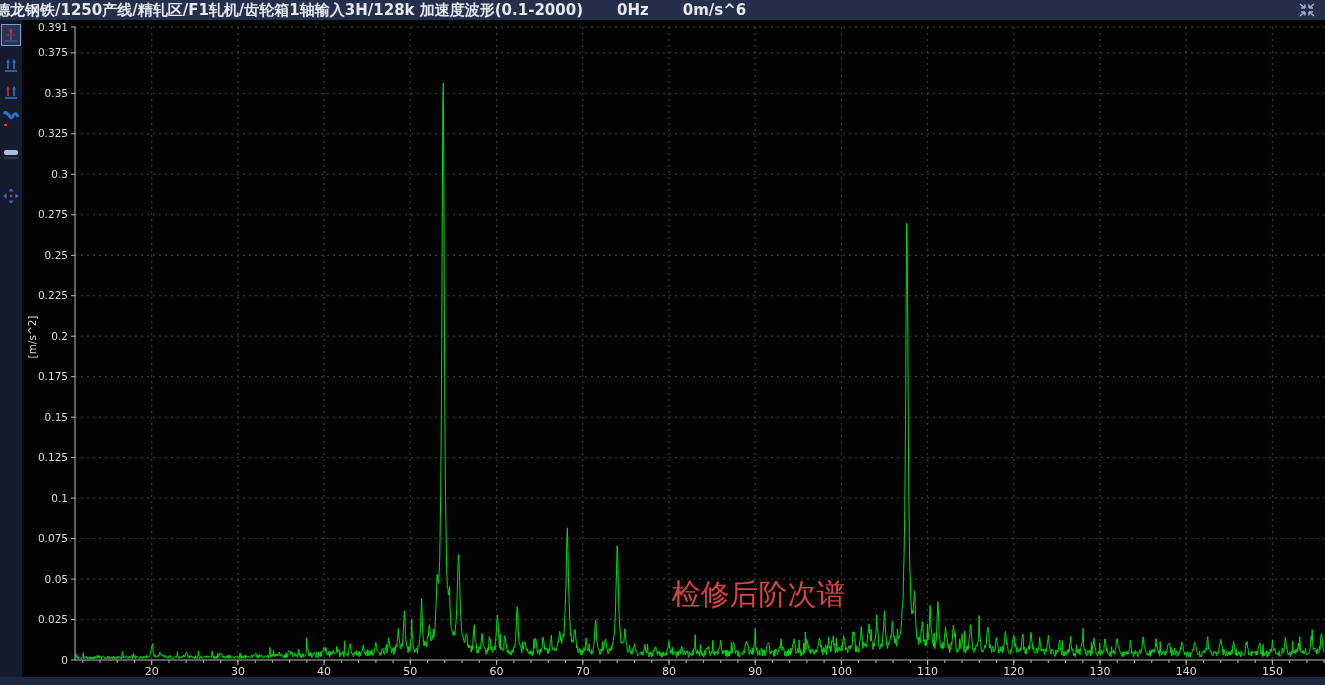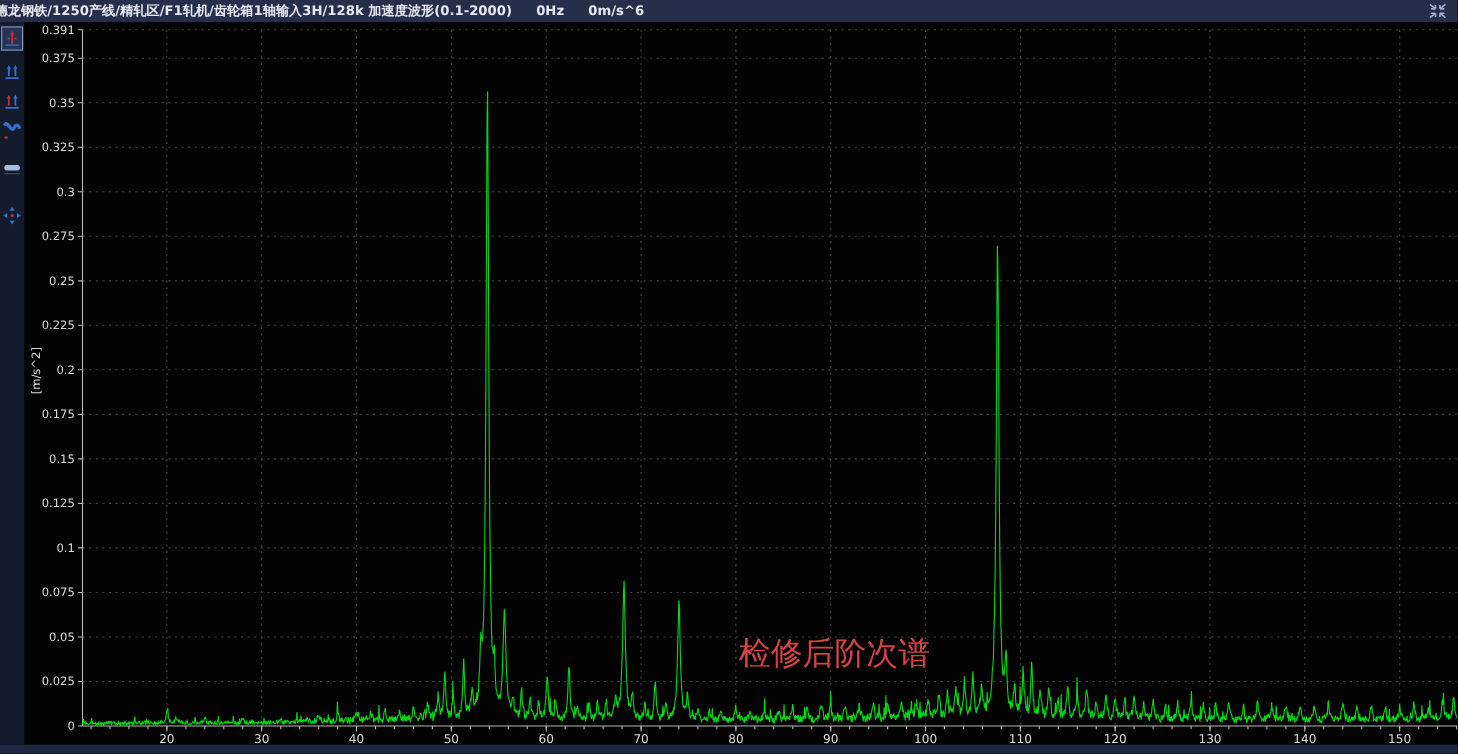--- a/index.html
+++ b/index.html
@@ -5,24 +5,24 @@
   html,body{margin:0;padding:0;}
   body{
     width:1325px;height:685px;position:relative;overflow:hidden;
     background:#030303;
     font-family:"DejaVu Sans","Liberation Sans",sans-serif;
   }
   
   .topbar{
     position:absolute;left:0;top:0;width:1325px;height:20px;
     background:#252f49;display:flex;align-items:center;
-    color:#e6e9f2;font-size:12px;font-weight:600;white-space:nowrap;
+    color:#e6e9f2;font-size:15px;font-weight:600;white-space:nowrap;
   }
   .topbar .title{margin-left:-5px;overflow:hidden;}
-  .topbar .stat{margin-left:22px;}
+  .topbar .stat{margin-left:34px;}
   .topbar .spacer{flex:1;}
   .collapse-btn{
     width:24px;height:18px;margin-right:6px;display:flex;
     align-items:center;justify-content:center;cursor:pointer;
   }
   
   .sidebar{
     position:absolute;left:0;top:20px;width:22px;height:657px;
     background:#141b2d;
   }

